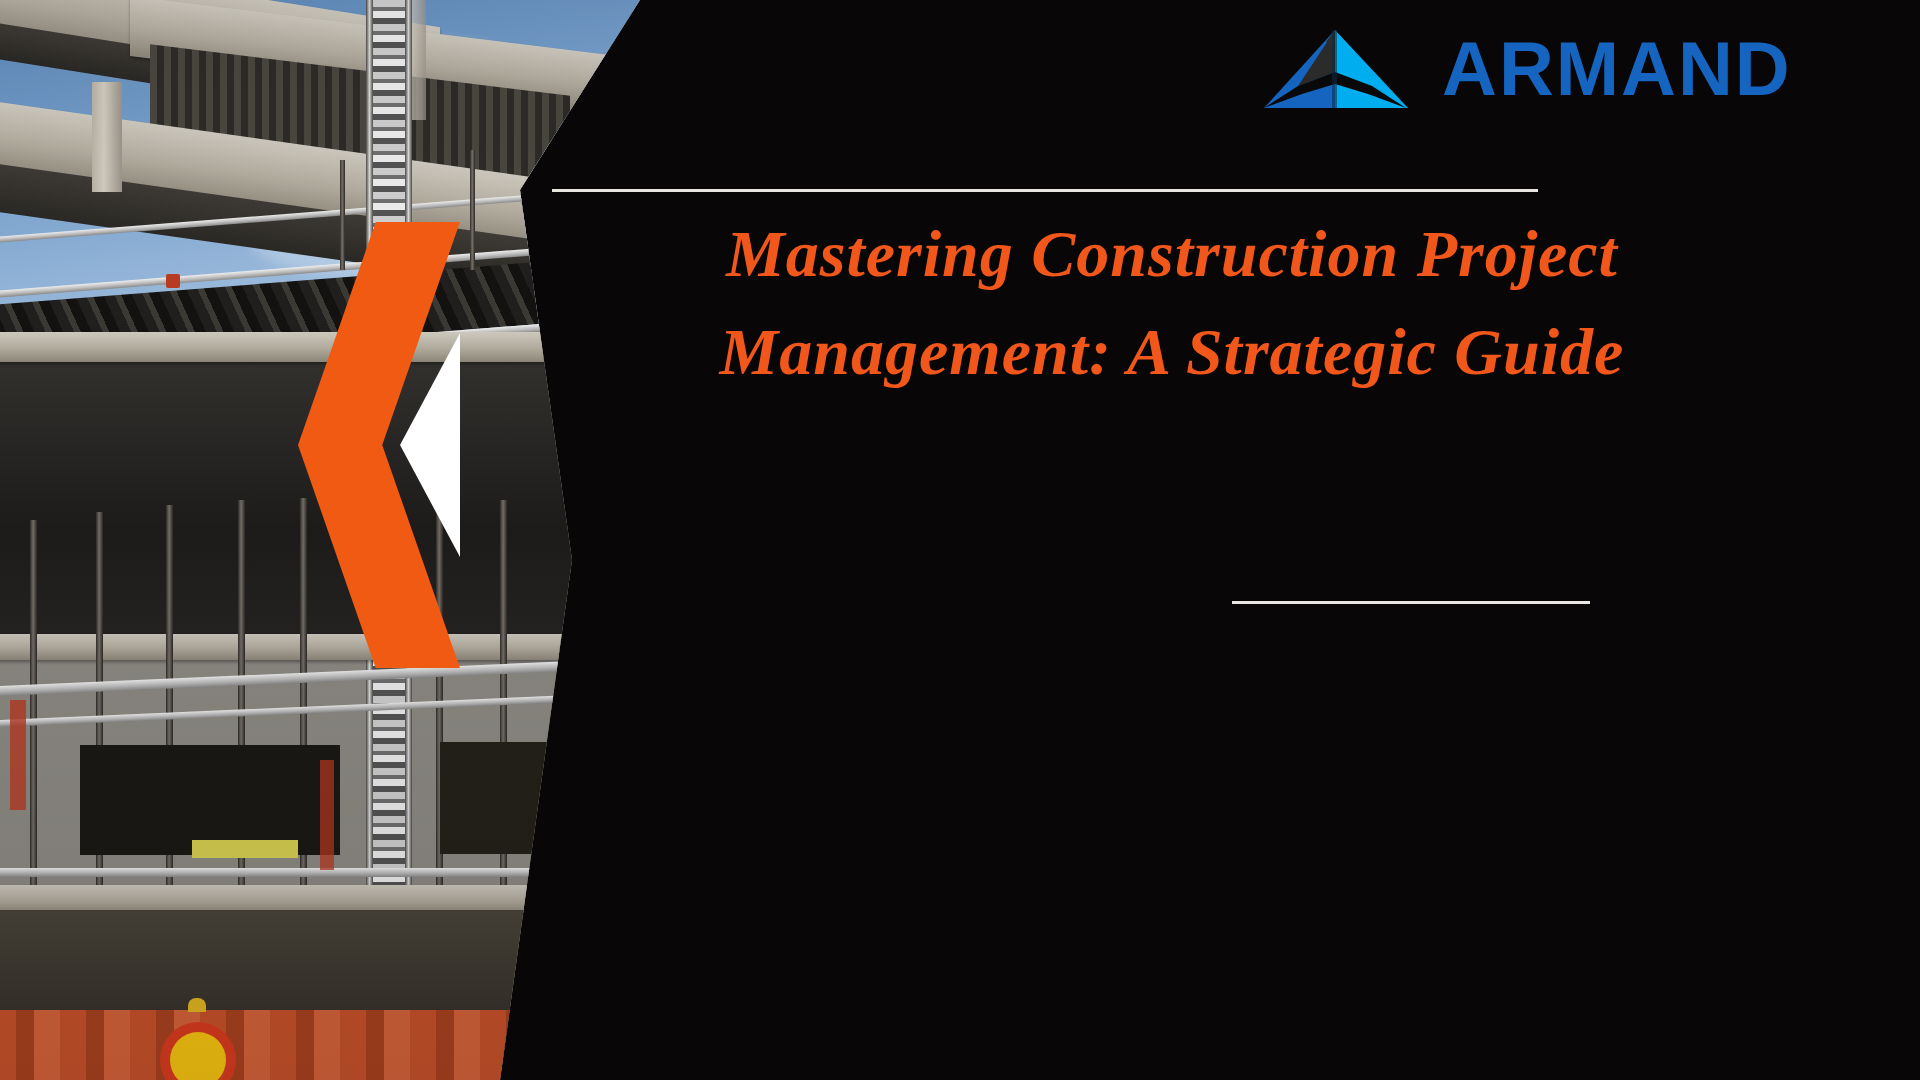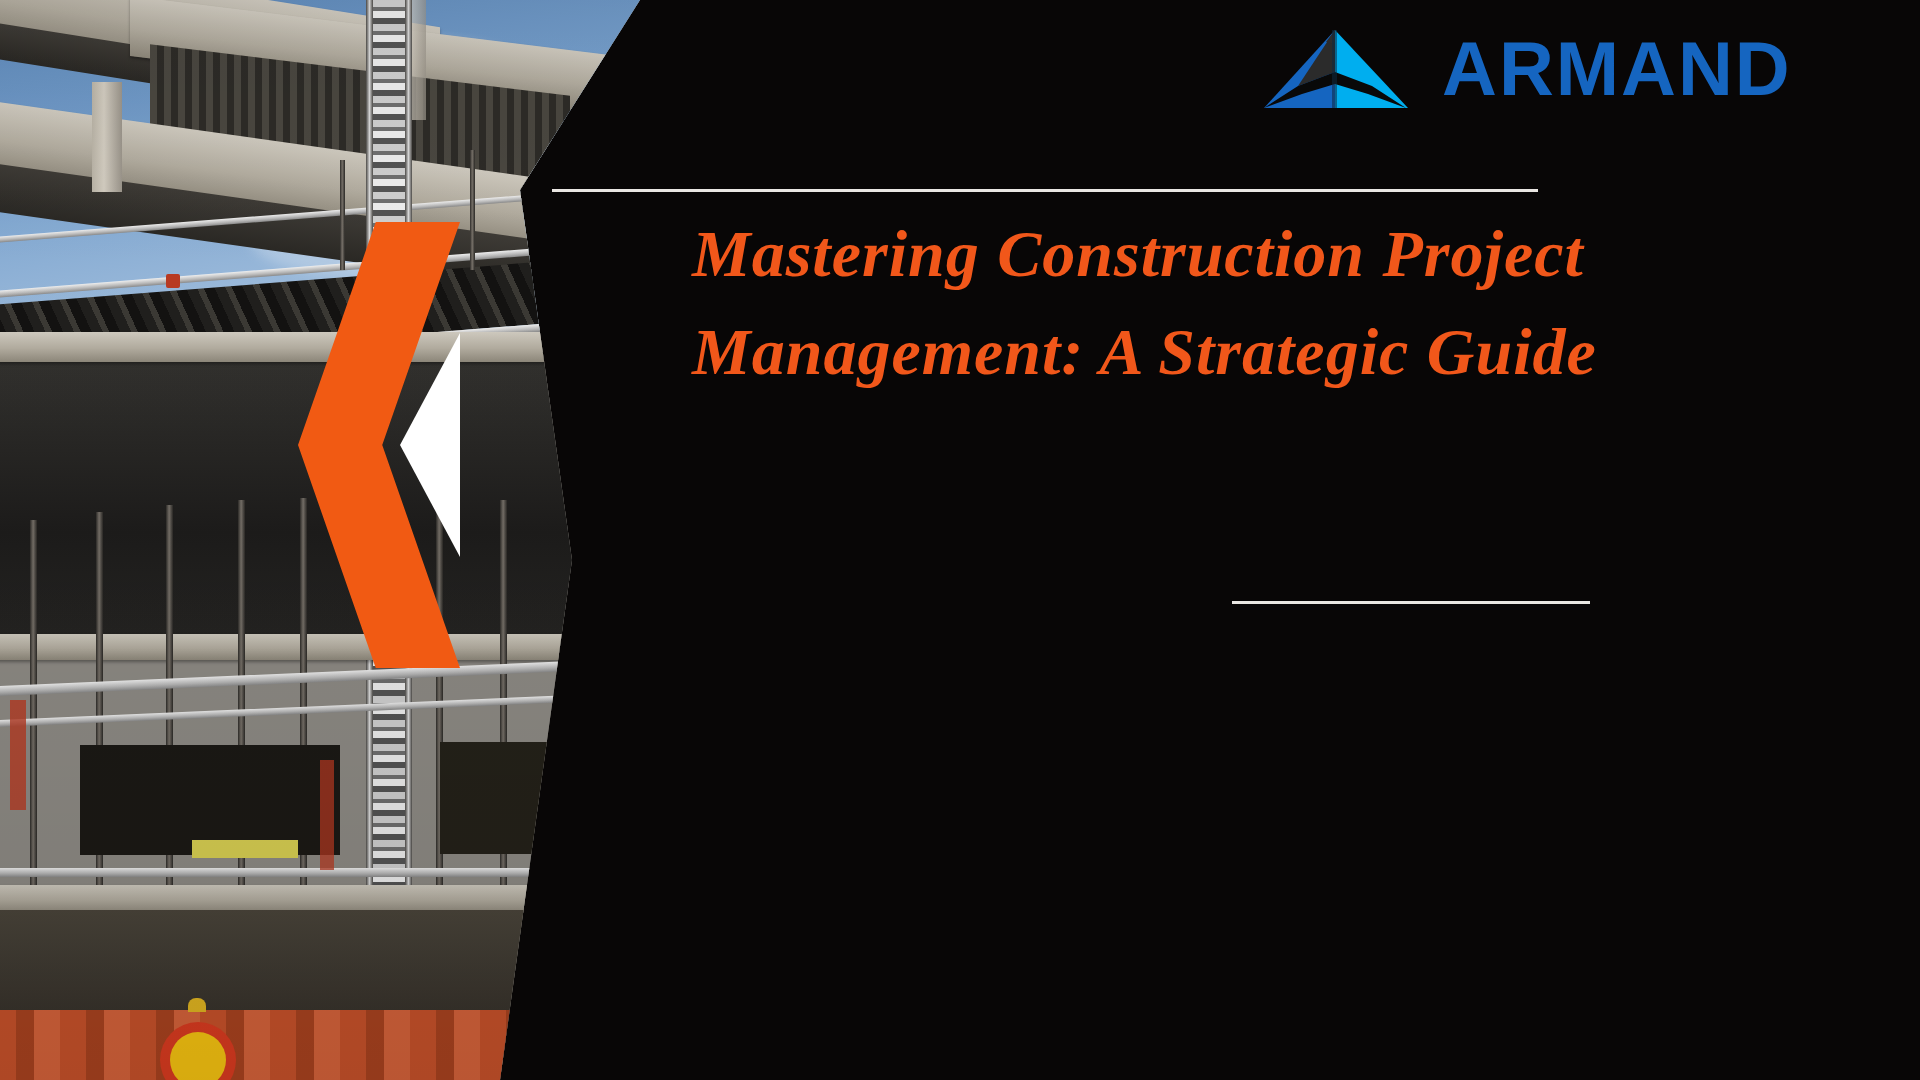--- a/index.html
+++ b/index.html
@@ -140,20 +140,21 @@
     position:absolute;
     left:692px; top:205px;
     width:960px;
     color:#F1571A;
     font-family:"Liberation Serif", serif;
     font-weight:700;
     font-style:italic;
     font-size:66px;
     line-height:1.48;
     letter-spacing:1px;
+    text-align:center;
   }
 
   
   .body-text{
     position:absolute;
     left:694px; top:683px;
     width:1140px;
     color:#f6f4f2;
     font-family:"Liberation Serif", serif;
     font-size:37px;

